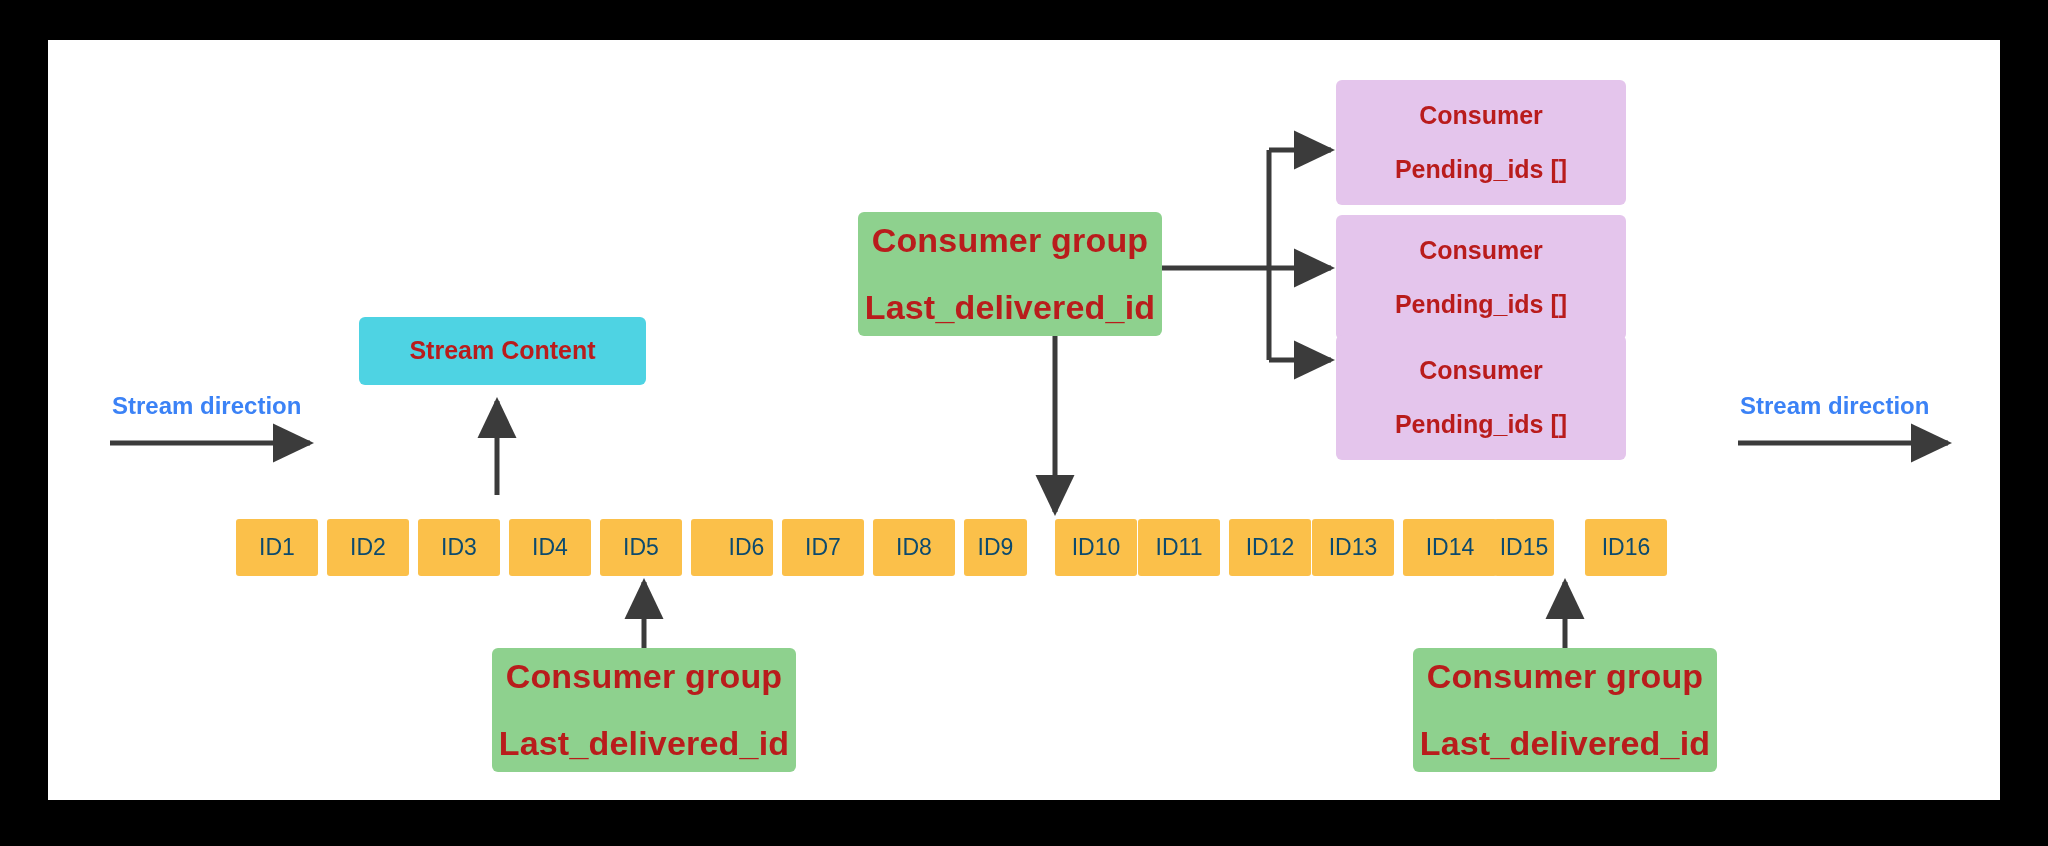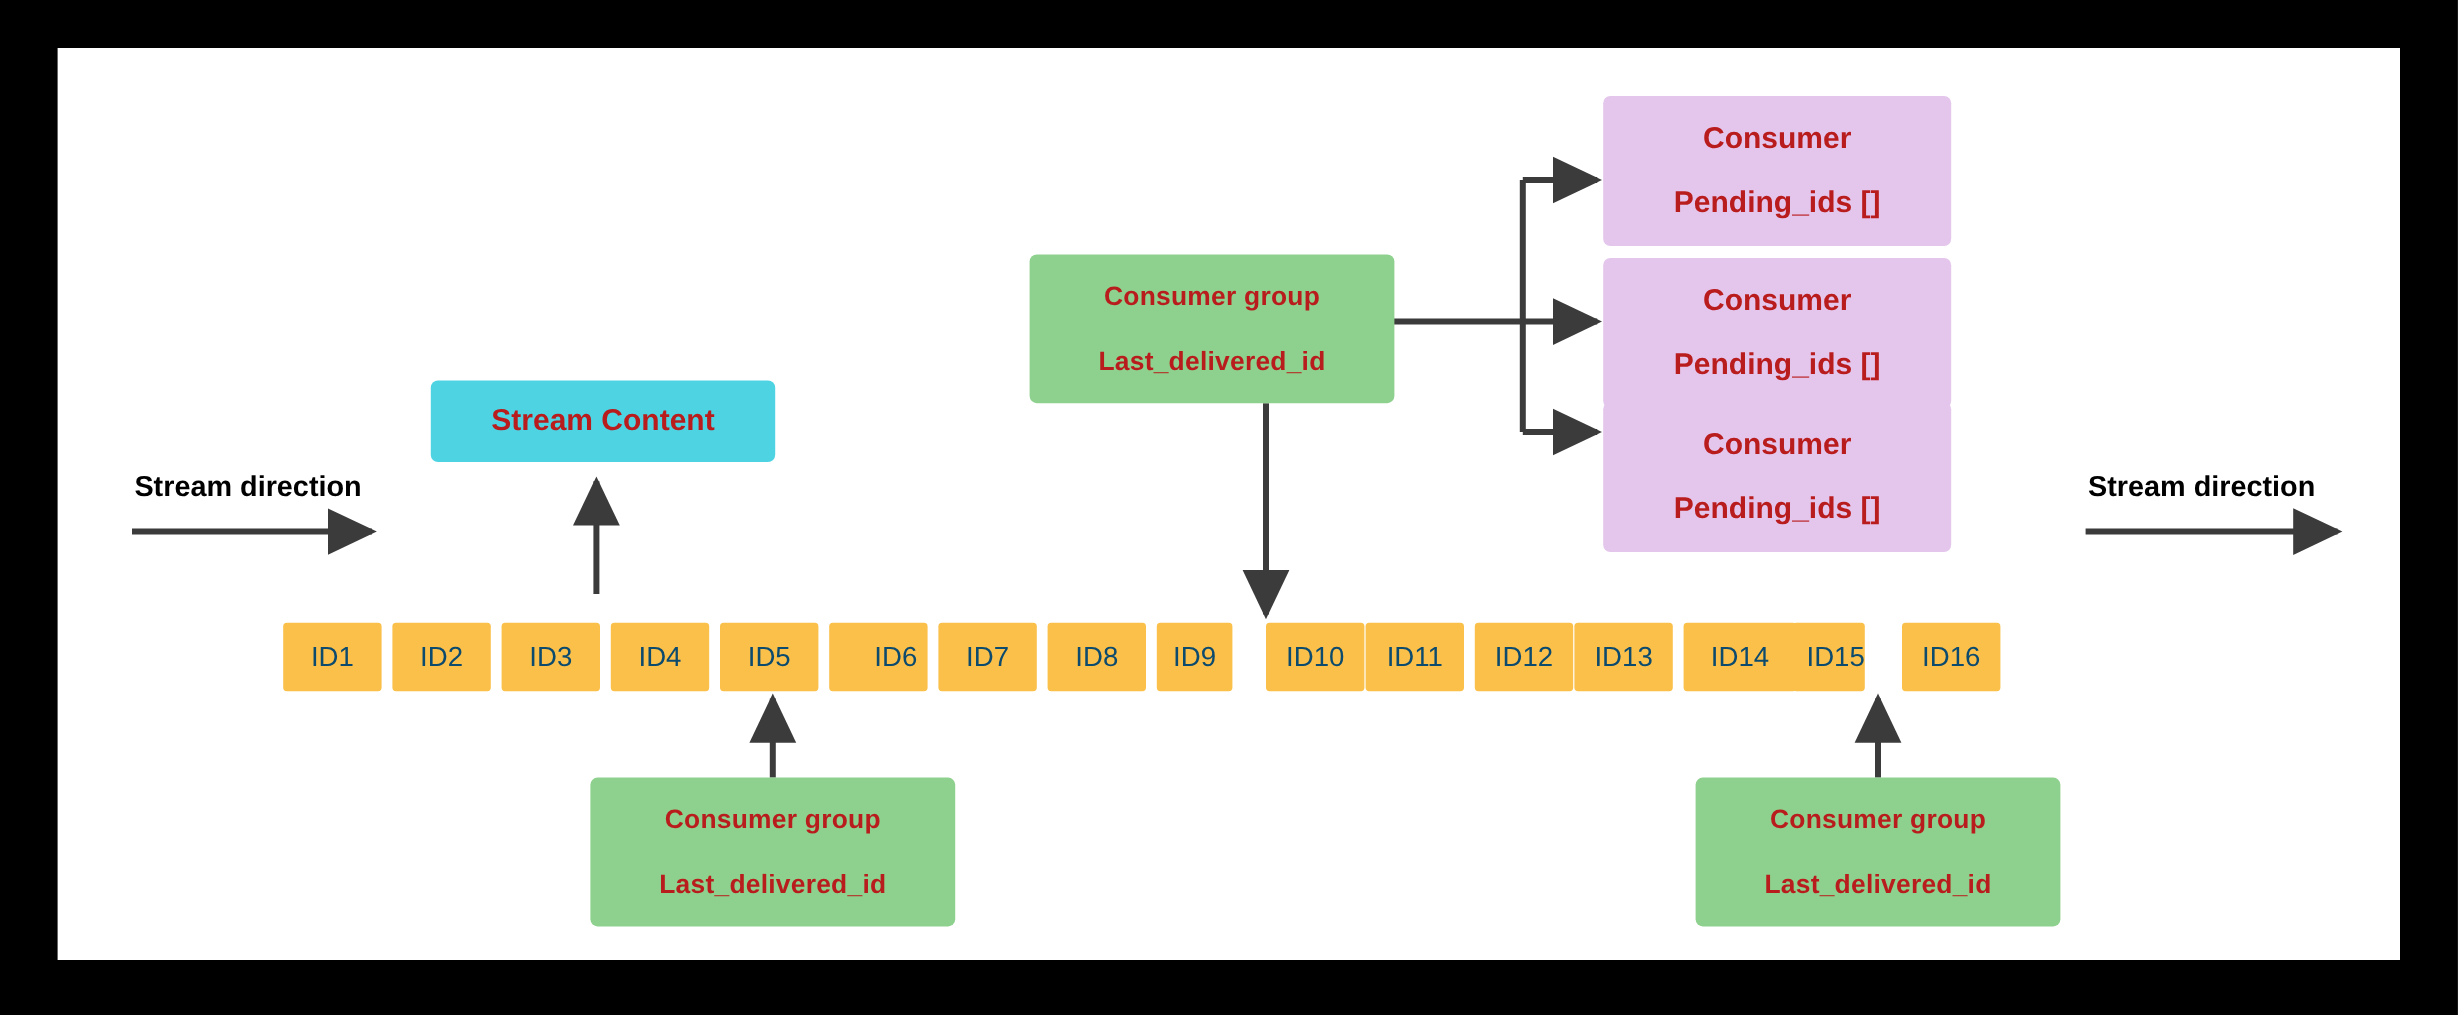--- a/index.html
+++ b/index.html
@@ -41,21 +41,21 @@
     color: #b91c1c;
     font-weight: bold;
     line-height: 1.1;
   }
 
   .node .ln { display: block; white-space: nowrap; }
 
   
   .cg {
     background: #8ed18e;
-    font-size: 22px;
+    font-size: 34px;
     letter-spacing: .2px;
   }
   .cg .ln + .ln { margin-top: 30px; }
 
   
   .consumer {
     background: #e4c5ec;
     font-size: 25px;
   }
   .consumer .ln + .ln { margin-top: 26px; }
@@ -79,21 +79,21 @@
     font-size: 23px;
     font-weight: normal;
     color: #0c4a6e;
   }
 
   
   .dirlabel {
     position: absolute;
     font-size: 24px;
     font-weight: bold;
-    color: #000000;
+    color: #3b82f6;
     white-space: nowrap;
     text-align: right;
   }
 
   
   #wires {
     position: absolute;
     left: 0; top: 0;
     width: 1952px;
     height: 760px;
@@ -196,21 +196,21 @@
         </div>
         <div class="idbox" style="left: 1181px; width: 82px;">
           <span>ID12</span>
         </div>
         <div class="idbox" style="left: 1264px; width: 82px;">
           <span>ID13</span>
         </div>
         <div class="idbox" style="left: 1355px; width: 94px;">
           <span>ID14</span>
         </div>
-        <div class="idbox" style="left: 1446px; width: 60px; justify-content: flex-end;">
+        <div class="idbox" style="left: 1446px; width: 60px;">
           <span>ID15</span>
         </div>
         <div class="idbox" style="left: 1537px; width: 82px;">
           <span>ID16</span>
         </div>
       </div>
 
     <div class="node cg" style="left:444px; top:608px; width:304px; height:124px;">
       <span class="ln">Consumer group</span>
       <span class="ln">Last_delivered_id</span>

